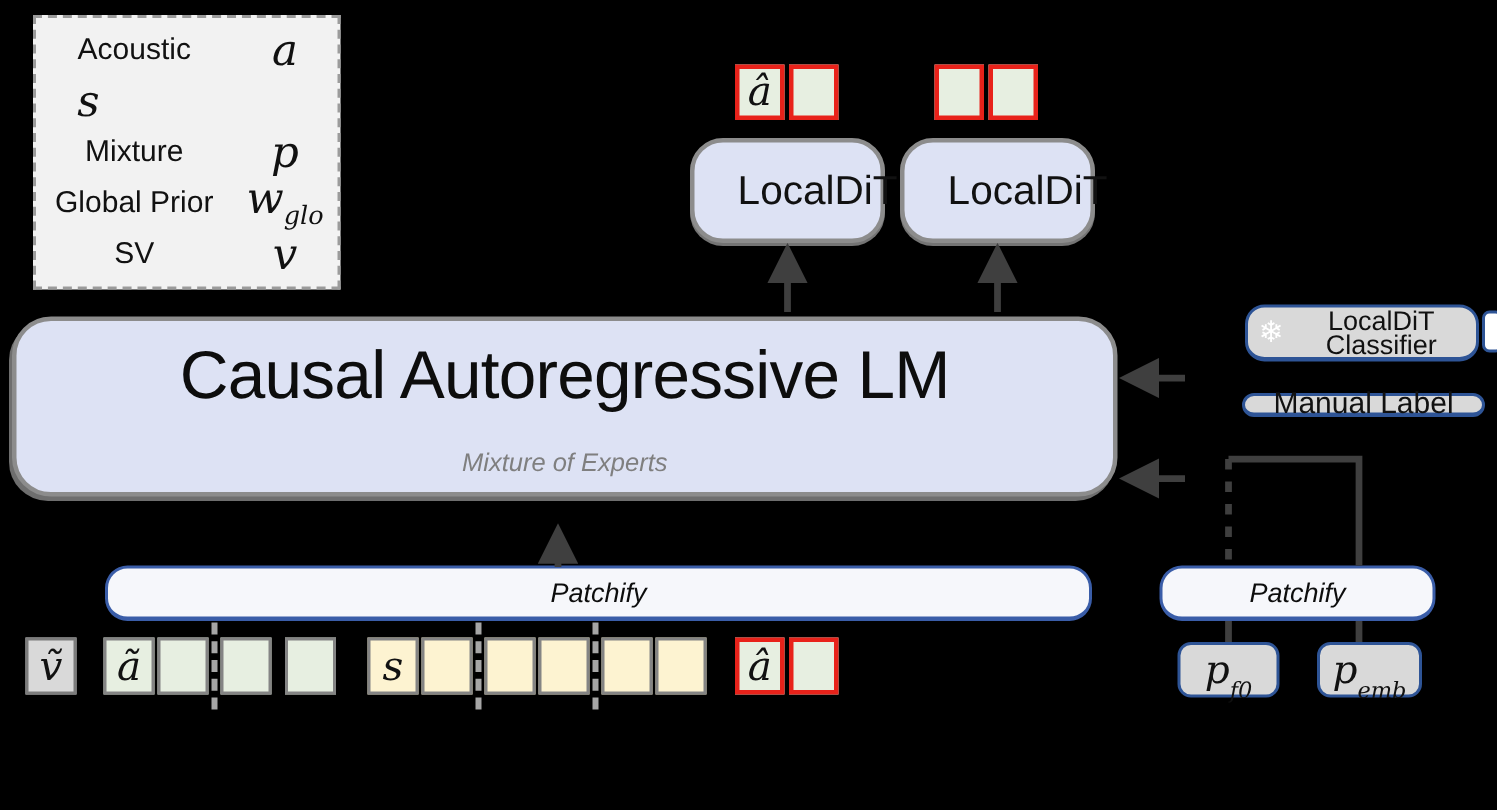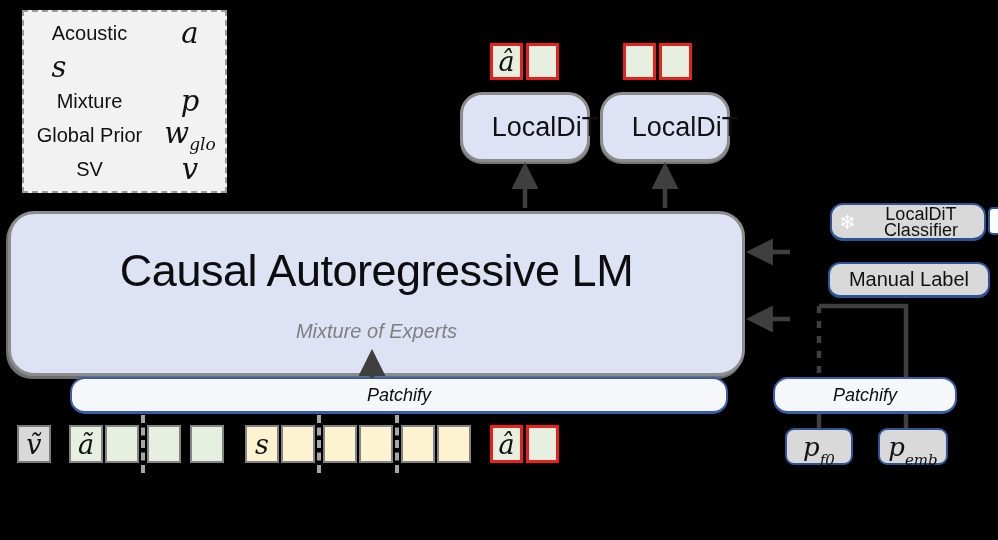--- a/index.html
+++ b/index.html
@@ -54,48 +54,48 @@
     position:absolute;top:92px;width:130px;height:70px;box-sizing:border-box;
     background:var(--lavender-fill);
     border:3px solid var(--box-border-gray);border-radius:22px;
     box-shadow:0 2px 0 #747474;
     display:flex;align-items:center;justify-content:center;
     font-size:27px;color:#111;padding-left:40px;
   }
 
   
   .lm-box{
-    position:absolute;left:8px;top:211px;width:737px;height:165px;box-sizing:border-box;
+    position:absolute;left:8px;top:211px;width:737px;height:120px;box-sizing:border-box;
     background:var(--lavender-fill);
     border:3px solid var(--box-border-gray);border-radius:26px;
     box-shadow:-2px 3px 0 #6e6e6e;
     display:flex;flex-direction:column;align-items:center;justify-content:center;
     padding-top:2px;
   }
   .lm-title{font-size:45px;color:#0d0d0d;letter-spacing:-0.5px;line-height:1.1;}
-  .lm-subtitle{font-size:20px;font-style:italic;color:var(--subtitle-gray);margin-top:24px;}
+  .lm-subtitle{font-size:17px;font-style:italic;color:var(--subtitle-gray);margin-top:24px;}
 
   
   .auto-box{
     position:absolute;left:830px;top:203px;width:156px;height:38px;box-sizing:border-box;
     background:var(--classifier-fill);border:2px solid var(--classifier-border);
     border-bottom-width:3px;border-radius:13px;
     display:flex;align-items:center;
   }
   .snowflake{font-size:20px;color:#fff;margin:0 2px 0 7px;line-height:1;}
   .auto-text{flex:1;text-align:center;font-size:18px;line-height:16px;color:#111;}
   .question{
     position:absolute;left:818px;top:240px;width:178px;height:20px;
     text-align:center;font-size:17px;font-style:italic;font-weight:bold;
     color:var(--question-blue);
     text-shadow:-1px -1px 0 #fff,1px -1px 0 #fff,-1px 1px 0 #fff,1px 1px 0 #fff,0 1px 0 #fff,0 -1px 0 #fff;
     white-space:nowrap;
   }
   .manual-box{
-    position:absolute;left:828px;top:262px;width:162px;height:36px;box-sizing:border-box;
+    position:absolute;left:828px;top:262px;width:162px;height:16px;box-sizing:border-box;
     background:var(--classifier-fill);border:2px solid var(--classifier-border);
     border-bottom-width:3px;border-radius:12px;
     display:flex;align-items:center;justify-content:center;
     font-size:20px;color:#111;
   }
   .edge-glyph{
     position:absolute;left:988px;top:207px;width:14px;height:28px;box-sizing:border-box;
     background:#fff;border:2px solid var(--classifier-border);border-radius:5px;
   }
 

